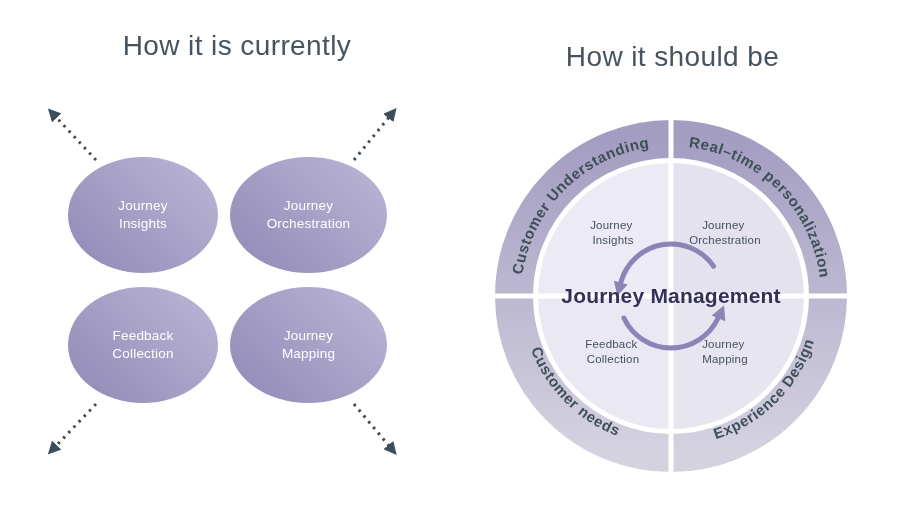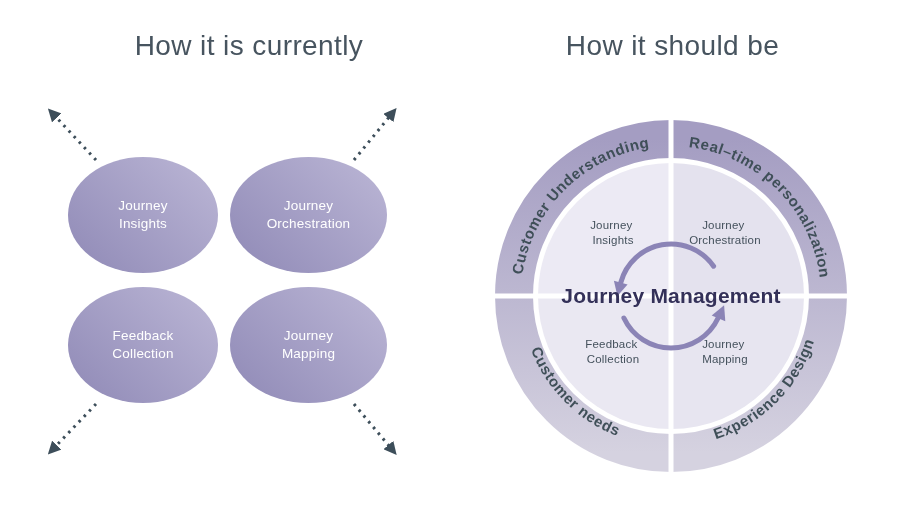--- a/index.html
+++ b/index.html
@@ -4,22 +4,22 @@
 <style>
   html,body{margin:0;padding:0;}
   body{
     width:900px;height:521px;background:#ffffff;position:relative;overflow:hidden;
     font-family:"Liberation Sans", sans-serif;
   }
   .title{
     position:absolute;top:30px;font-size:28px;font-weight:400;color:#47545f;
     letter-spacing:.4px;text-align:center;
   }
-  .title-left{left:12px;width:474px;}
-  .title-right{left:445px;width:455px;}
+  .title-left{left:0;width:474px;}
+  .title-right{left:445px;width:455px;margin-top:11px;}
   .bubble{
     position:absolute;border-radius:50%;
     background:linear-gradient(225deg,#bcb7d6 0%,#8f89b6 100%);
     color:#ffffff;display:flex;flex-direction:column;align-items:center;justify-content:center;
     text-align:center;font-size:13.5px;font-weight:500;line-height:1.35;letter-spacing:.2px;
   }
   .bubble span{display:block;}
   .b-tl{left:68px;top:157px;width:150px;height:116px;}
   .b-tr{left:230px;top:157px;width:157px;height:116px;}
   .b-bl{left:68px;top:287px;width:150px;height:116px;}

